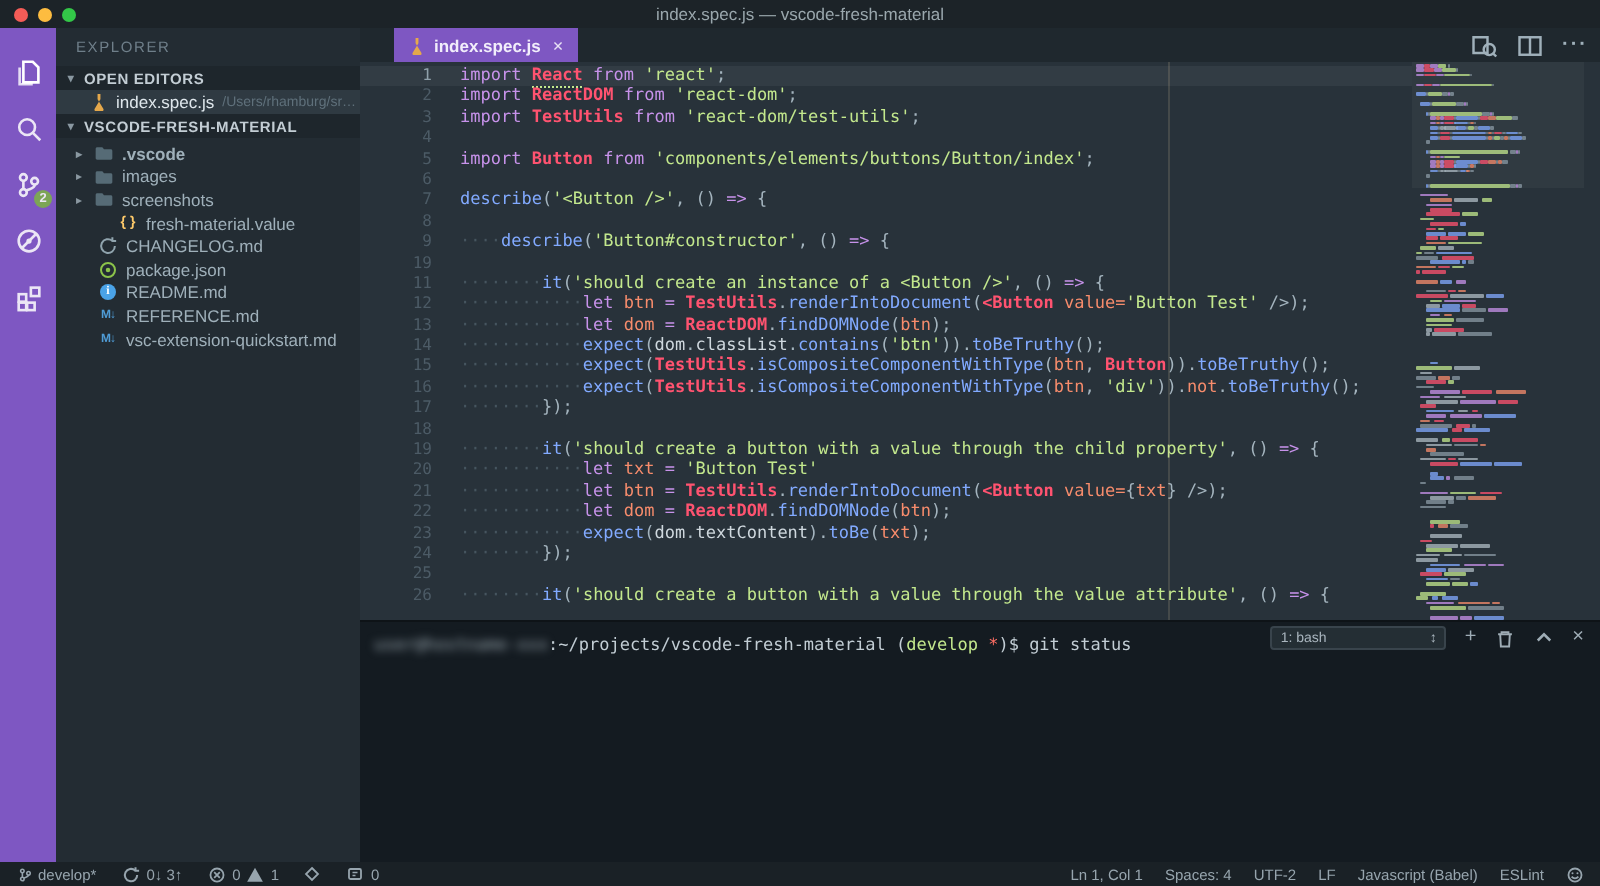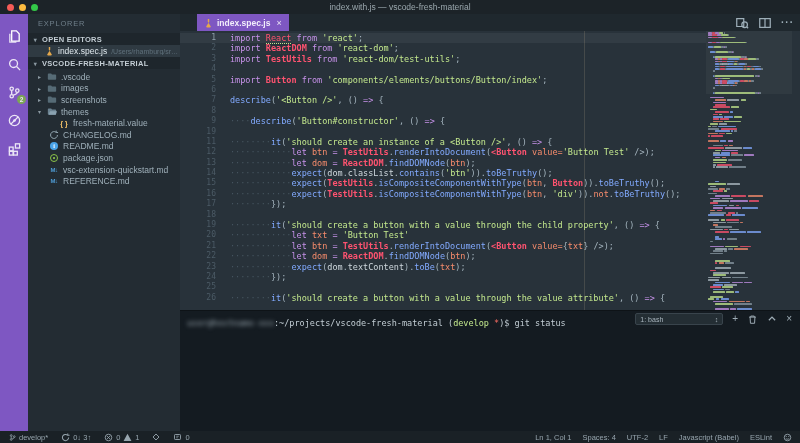--- a/index.html
+++ b/index.html
@@ -59,21 +59,21 @@
     font-family:"DejaVu Sans Mono", monospace; font-size:8.5px; }
   #code-area { position:absolute; left:0; top:0; width:526px; height:279px; padding-top:2px; overflow:hidden; }
   .cl { height:10.4px; line-height:10.4px; display:flex; white-space:pre; }
   .cl.cur { background:rgba(255,255,255,0.05); }
   .ln { width:36px; text-align:right; color:#4c5b66; flex:none; font-size:8px; }
   .cl.cur .ln { color:#8fa0aa; }
   .lt { margin-left:14px; }
   .tk-k{color:#c792ea} .tk-r{color:#ff5370;font-weight:bold} .tk-s{color:#c3e88d}
   .tk-f{color:#82aaff} .tk-o{color:#f78c6c} .tk-p{color:#a4b4be} .tk-w{color:#cfd8de}
   .tk-d{color:#46555f}
-  .tk-ru{color:#ff5370;font-weight:normal;border-bottom:1px dotted #c3e88d}
+  .tk-ru{color:#ff5370;font-weight:bold;border-bottom:1px dotted #c3e88d}
   #ruler { position:absolute; left:404px; top:0; width:1px; height:279px; background:rgba(205,185,150,0.18); }
   #minimap { position:absolute; left:526px; top:0; width:86px; height:279px; overflow:hidden; cursor:pointer; }
   .mm-line { position:absolute; height:1.5px; border-radius:.5px; }
   #mm-slider { position:absolute; left:0; top:0; width:86px; height:63px; background:rgba(255,255,255,0.04); }
 
   
   #panel { position:absolute; left:0; top:296px; width:620px; height:121px; background:#141b21;
     border-top:1px solid #0e1317; }
   #panel-tabs { height:17px; display:flex; align-items:center; padding-left:22px; gap:19px; background:#1a2228; }
   .ptab { font-size:7.5px; letter-spacing:.5px; color:#72828c; cursor:pointer; height:17px; line-height:17px; }
@@ -100,21 +100,21 @@
 <body>
 
 <div id="window">
 
   <div id="titlebar">
     <div class="traffic">
       <span style="background: rgb(244, 92, 87);"></span>
       <span style="background: rgb(253, 188, 64);"></span>
       <span style="background: rgb(51, 199, 72);"></span>
     </div>
-    <div id="title-text">index.with.js — vscode-fresh-material</div>
+    <div id="title-text">index.spec.js — vscode-fresh-material</div>
   </div>
 
   <div id="activitybar" style="padding-top: 8px;">
       <div class="act-item active">
         <span class="svg-icon">
           <svg width="15" height="15" viewBox="0 0 16 16" fill="none" stroke="currentColor" stroke-width="1.4">
             <path d="M5 2h5l3 3v8H5z"></path>
             <path d="M3 5v9h7" opacity=".8"></path>
           </svg>
         </span>
@@ -174,56 +174,46 @@
           </span>
           <span class="oe-name">index.spec.js</span>
           <span class="oe-path">/Users/rhamburg/src/gpe-ser…</span>
         </div>
       </div>
     <div class="section-header">
       <span class="chev">▾</span>
       <span>VSCODE-FRESH-MATERIAL</span>
     </div>
     <div id="tree">
+        <div class="tree-row" style="padding-left: 8px; font-weight: bold;">
+          <span class="chev">▸</span>
+          <span class="svg-icon ficon">
+            <svg width="10" height="9" viewBox="0 0 12 10">
+              <path d="M1 2.5c0-.6.4-1 1-1h3l1 1.2h4c.6 0 1 .4 1 1V8c0 .6-.4 1-1 1H2c-.6 0-1-.4-1-1z" fill="#566b76"></path>
+            </svg>
+          </span>
+          <span>.vscode</span>
+        </div>
         <div class="tree-row" style="padding-left: 8px;">
           <span class="chev">▸</span>
           <span class="svg-icon ficon">
             <svg width="10" height="9" viewBox="0 0 12 10">
               <path d="M1 2.5c0-.6.4-1 1-1h3l1 1.2h4c.6 0 1 .4 1 1V8c0 .6-.4 1-1 1H2c-.6 0-1-.4-1-1z" fill="#566b76"></path>
             </svg>
           </span>
-          <span>.vscode</span>
+          <span>images</span>
         </div>
         <div class="tree-row" style="padding-left: 8px;">
           <span class="chev">▸</span>
           <span class="svg-icon ficon">
             <svg width="10" height="9" viewBox="0 0 12 10">
               <path d="M1 2.5c0-.6.4-1 1-1h3l1 1.2h4c.6 0 1 .4 1 1V8c0 .6-.4 1-1 1H2c-.6 0-1-.4-1-1z" fill="#566b76"></path>
             </svg>
           </span>
-          <span>images</span>
-        </div>
-        <div class="tree-row" style="padding-left: 8px;">
-          <span class="chev">▸</span>
-          <span class="svg-icon ficon">
-            <svg width="10" height="9" viewBox="0 0 12 10">
-              <path d="M1 2.5c0-.6.4-1 1-1h3l1 1.2h4c.6 0 1 .4 1 1V8c0 .6-.4 1-1 1H2c-.6 0-1-.4-1-1z" fill="#566b76"></path>
-            </svg>
-          </span>
           <span>screenshots</span>
-        </div>
-        <div class="tree-row" style="padding-left: 8px;">
-          <span class="chev">▾</span>
-          <span class="svg-icon ficon">
-            <svg width="11" height="9" viewBox="0 0 12 10">
-              <path d="M1 2.5c0-.6.4-1 1-1h3l1 1.2h4c.6 0 1 .4 1 1V8c0 .6-.4 1-1 1H2c-.6 0-1-.4-1-1z" fill="#6b8291"></path>
-              <path d="M2 9 3.6 4.6H12L10.4 9z" fill="#8aa2b0"></path>
-            </svg>
-          </span>
-          <span>themes</span>
         </div>
         <div class="tree-row" style="padding-left: 18px;">
           <span style="width: 9px; flex: 0 0 auto;"></span>
           <span class="ficon">
             <span class="json-icon">{ }</span>
           </span>
           <span>fresh-material.value</span>
         </div>
         <div class="tree-row" style="padding-left: 8px;">
           <span style="width: 9px; flex: 0 0 auto;"></span>
@@ -231,47 +221,47 @@
             <svg width="10" height="10" viewBox="0 0 16 16" fill="none" stroke="#90a4ae" stroke-width="1.6">
               <path d="M13.5 8a5.5 5.5 0 1 1-2-4.2"></path>
               <path d="M11.5 1v3h3" stroke-linejoin="round"></path>
             </svg>
           </span>
           <span>CHANGELOG.md</span>
         </div>
         <div class="tree-row" style="padding-left: 8px;">
           <span style="width: 9px; flex: 0 0 auto;"></span>
           <span class="ficon">
-            <span class="circle-i">i</span>
-          </span>
-          <span>README.md</span>
+            <svg width="10" height="10" viewBox="0 0 16 16">
+              <circle cx="8" cy="8" r="5.6" fill="none" stroke="#8bc34a" stroke-width="1.6"></circle>
+              <circle cx="8" cy="8" r="1.8" fill="#8bc34a"></circle>
+            </svg>
+          </span>
+          <span>package.json</span>
         </div>
         <div class="tree-row" style="padding-left: 8px;">
           <span style="width: 9px; flex: 0 0 auto;"></span>
           <span class="ficon">
-            <svg width="10" height="10" viewBox="0 0 16 16">
-              <circle cx="8" cy="8" r="5.6" fill="none" stroke="#8bc34a" stroke-width="1.6"></circle>
-              <circle cx="8" cy="8" r="1.8" fill="#8bc34a"></circle>
-            </svg>
-          </span>
-          <span>package.json</span>
+            <span class="circle-i">i</span>
+          </span>
+          <span>README.md</span>
         </div>
         <div class="tree-row" style="padding-left: 8px;">
           <span style="width: 9px; flex: 0 0 auto;"></span>
           <span class="ficon">
             <span class="md-icon">M↓</span>
           </span>
-          <span>vsc-extension-quickstart.md</span>
+          <span>REFERENCE.md</span>
         </div>
         <div class="tree-row" style="padding-left: 8px;">
           <span style="width: 9px; flex: 0 0 auto;"></span>
           <span class="ficon">
             <span class="md-icon">M↓</span>
           </span>
-          <span>REFERENCE.md</span>
+          <span>vsc-extension-quickstart.md</span>
         </div>
       </div>
   </div>
 
   <div id="main">
     <div id="tabbar">
       <div id="tabs-holder" style="display:flex;">
           <div class="tab active">
             <span class="svg-icon">
               <svg width="9" height="10" viewBox="0 0 10 11">

